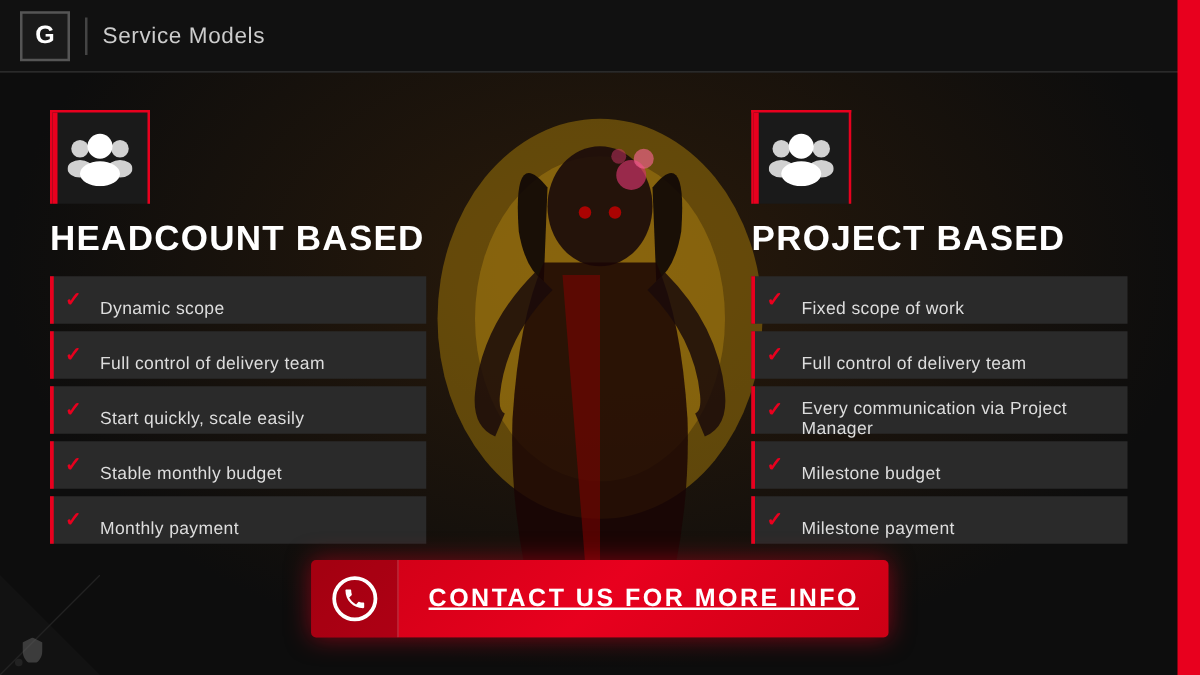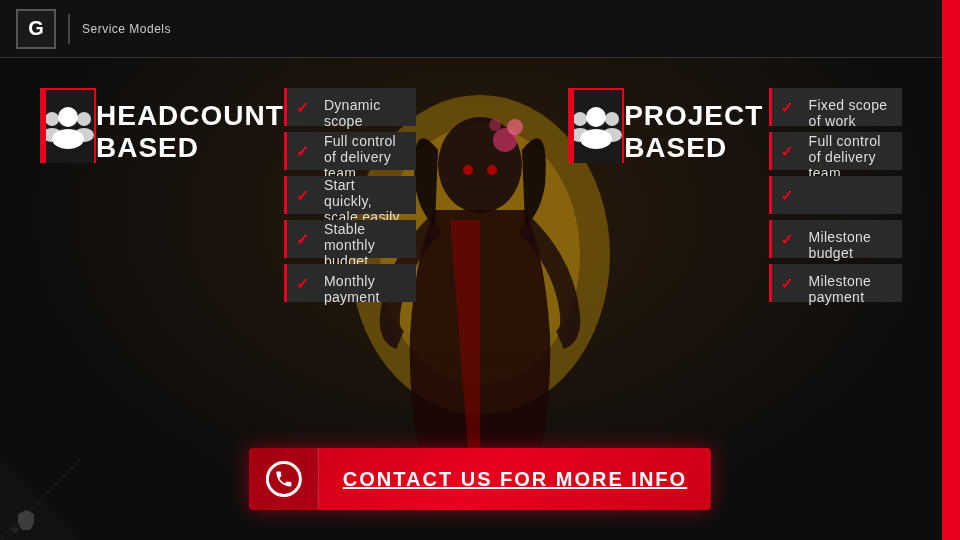--- a/index.html
+++ b/index.html
@@ -53,21 +53,21 @@
 
     .header-divider {
       width: 2px;
       height: 30px;
       background: #444;
       margin-right: 12px;
     }
 
     .header-title {
       color: #ccc;
-      font-size: 12px;
+      font-size: 18px;
       letter-spacing: 0.5px;
     }
 
     
     .right-bars {
       position: absolute;
       right: 0;
       top: 0;
       bottom: 0;
       width: 18px;
@@ -92,20 +92,21 @@
       align-items: flex-start;
       padding: 30px 40px 20px 40px;
       z-index: 5;
       gap: 40px;
     }
 
     
     .card {
       flex: 1;
       display: flex;
+      flex-direction: column;
       gap: 0;
     }
 
     
     .icon-box {
       width: 80px;
       height: 75px;
       background: #1a1a1a;
       border: 2px solid #e8001e;
       border-bottom: none;
@@ -352,20 +353,21 @@
       <div class="feature-item">
         <span class="check-icon">✓</span>
         <span class="feature-text">Fixed scope of work</span>
       </div>
       <div class="feature-item">
         <span class="check-icon">✓</span>
         <span class="feature-text">Full control of delivery team</span>
       </div>
       <div class="feature-item">
         <span class="check-icon">✓</span>
+        <span class="feature-text">Every communication via Project Manager</span>
       </div>
       <div class="feature-item">
         <span class="check-icon">✓</span>
         <span class="feature-text">Milestone budget</span>
       </div>
       <div class="feature-item">
         <span class="check-icon">✓</span>
         <span class="feature-text">Milestone payment</span>
       </div>
     </div>

